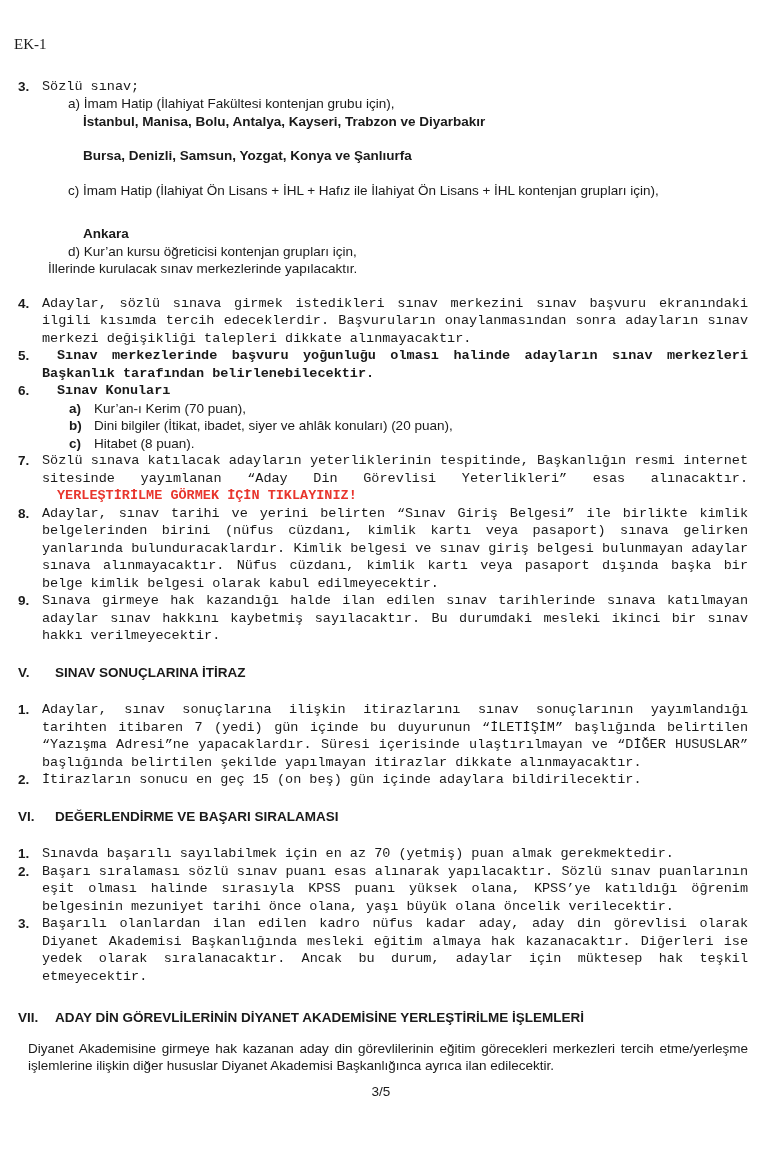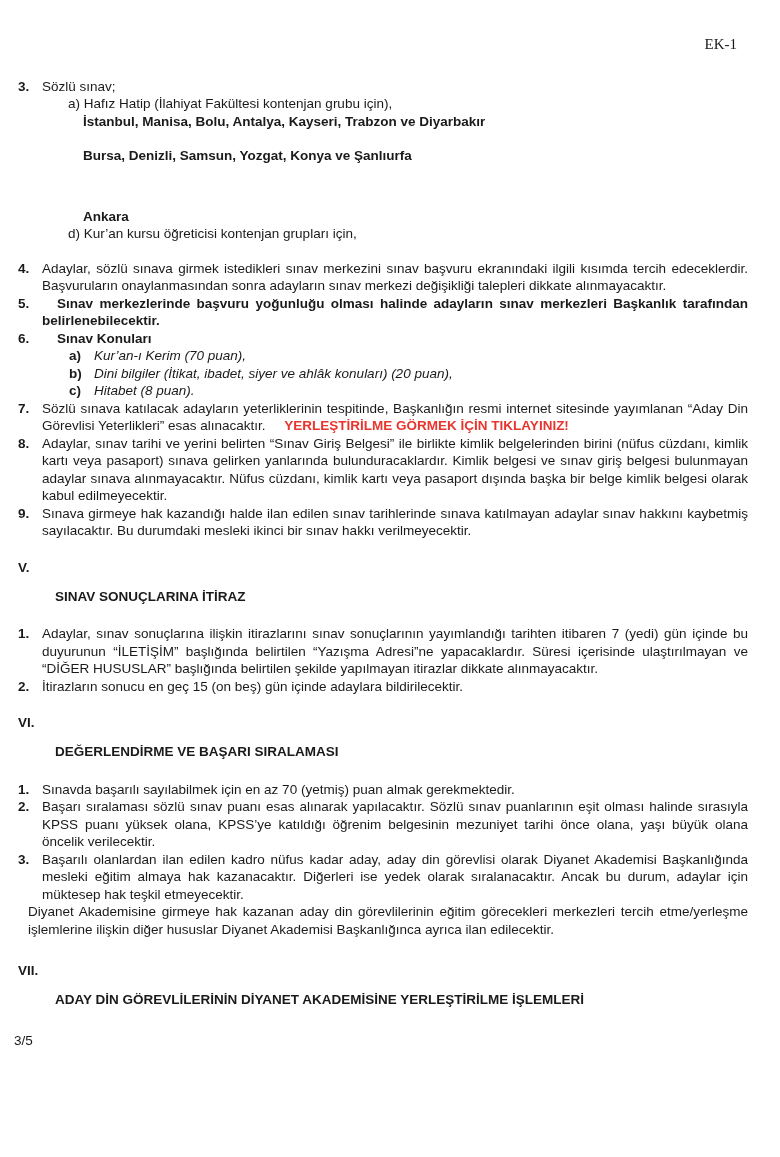--- a/index.html
+++ b/index.html
@@ -16,82 +16,84 @@
     line-height: 17.5px;
     color: #1a1a1a;
   }
   .page {
     box-sizing: border-box;
     width: 780px;
     height: 1157px;
     padding: 36px 32px 0 14px;
   }
   .ek-label {
-    text-align: right;
     font-family: "Liberation Serif", serif;
     font-size: 15px;
     padding-right: 11px;
     margin-bottom: 24px;
   }
   .blank { height: 17px; }
   .blank.lg { height: 26px; }
   .bold { font-weight: bold; margin-left: 15px; }
   .red  { color: var(--red, #e8352d); font-weight: bold; }
   .justify { text-align: justify; }
 
   .block.row { display: flex; padding-left: 4px; }
   .block.item > .marker {
     flex: 0 0 24px;
     font-weight: bold;
   }
-  .block.item > .content { flex: 1 1 auto; min-width: 0; }
+  .block.item > .content { flex: 1 1 auto; min-width: 0; font-family: Liberation Mono, monospace; }
 
   .block.sub  { margin-left: 54px; }
   .block.sub2 { margin-left: 34px; }
 
   .block.subitem { display: flex; margin-left: 51px; }
   .block.subitem > .marker { flex: 0 0 25px; font-weight: bold; }
-  .block.subitem > .content { flex: 1 1 auto; font-style: italic; }
+  .block.subitem > .content { flex: 1 1 auto; }
 
   .block.heading {
     display: flex;
     padding-left: 4px;
     font-weight: bold;
     font-size: 13.5px;
     margin: 19px 0 20px 0;
   }
   .block.heading > .marker { flex: 0 0 37px; }
-  .block.heading > .content { flex: 1 1 auto; margin-top: 29px; }
+  .block.heading > .content { flex: 1 1 auto; }
   .block.heading.last { margin-top: 24px; margin-bottom: 13px; }
 
   .block.paragraph { margin-left: 14px; }
 
   .page-number {
-    margin-top: 23px;
+    text-align: center;
+    margin-top: 8px;
   }
 </style>
 </head>
 <body style="color: rgb(26, 26, 26); background: rgb(255, 255, 255);">
 
 <div class="page">
   <div class="ek-label">EK-1</div>
 
   <div>
       <div class="block item row">
         <div class="marker">3.</div>
         <div class="content"><span>Sözlü sınav;</span></div>
       </div>
-      <div class="block sub"><span>a) Hafız Hatip (İlahiyat Fakültesi kontenjan grubu için),</span></div>
+      <div class="block sub"><span>a) İmam Hatip (İlahiyat Fakültesi kontenjan grubu için),</span></div>
       <div class="block sub"><span class="bold">İstanbul, Manisa, Bolu, Antalya, Kayseri, Trabzon ve Diyarbakır</span></div>
       <div class="blank"></div>
       <div class="block sub"><span class="bold">Bursa, Denizli, Samsun, Yozgat, Konya ve Şanlıurfa</span></div>
       <div class="blank"></div>
+      <div class="block sub justify"><span>c) İmam Hatip (İlahiyat Ön Lisans + İHL + Hafız ile İlahiyat Ön Lisans + İHL kontenjan grupları için),</span></div>
       <div class="blank lg"></div>
       <div class="block sub"><span class="bold">Ankara</span></div>
       <div class="block sub"><span>d) Kur’an kursu öğreticisi kontenjan grupları için,</span></div>
+      <div class="block sub2"><span>İllerinde kurulacak sınav merkezlerinde yapılacaktır.</span></div>
       <div class="blank"></div>
       <div class="block item row">
         <div class="marker">4.</div>
         <div class="content justify"><span>Adaylar, sözlü sınava girmek istedikleri sınav merkezini sınav başvuru ekranındaki ilgili kısımda tercih edeceklerdir. Başvuruların onaylanmasından sonra adayların sınav merkezi değişikliği talepleri dikkate alınmayacaktır.</span></div>
       </div>
       <div class="block item row">
         <div class="marker">5.</div>
         <div class="content justify"><span class="bold">Sınav merkezlerinde başvuru yoğunluğu olması halinde adayların sınav merkezleri Başkanlık tarafından belirlenebilecektir.</span></div>
       </div>
       <div class="block item row">
@@ -143,21 +145,21 @@
         <div class="content"><span>Sınavda başarılı sayılabilmek için en az 70 (yetmiş) puan almak gerekmektedir.</span></div>
       </div>
       <div class="block item row">
         <div class="marker">2.</div>
         <div class="content justify"><span>Başarı sıralaması sözlü sınav puanı esas alınarak yapılacaktır. Sözlü sınav puanlarının eşit olması halinde sırasıyla KPSS puanı yüksek olana, KPSS’ye katıldığı öğrenim belgesinin mezuniyet tarihi önce olana, yaşı büyük olana öncelik verilecektir.</span></div>
       </div>
       <div class="block item row">
         <div class="marker">3.</div>
         <div class="content justify"><span>Başarılı olanlardan ilan edilen kadro nüfus kadar aday, aday din görevlisi olarak Diyanet Akademisi Başkanlığında mesleki eğitim almaya hak kazanacaktır. Diğerleri ise yedek olarak sıralanacaktır. Ancak bu durum, adaylar için müktesep hak teşkil etmeyecektir.</span></div>
       </div>
-      <div class="block paragraph justify"><span>Diyanet Akademisine girmeye hak kazanan aday din görevlilerinin eğitim görecekleri merkezleri tercih etme/yerleşme işlemlerine ilişkin diğer hususlar Diyanet Akademisi Başkanlığınca ayrıca ilan edilecektir.</span></div>
       <div class="block heading last row">
         <div class="marker">VII.</div>
         <div class="content"><span>ADAY DİN GÖREVLİLERİNİN DİYANET AKADEMİSİNE YERLEŞTİRİLME İŞLEMLERİ</span></div>
       </div>
+      <div class="block paragraph justify"><span>Diyanet Akademisine girmeye hak kazanan aday din görevlilerinin eğitim görecekleri merkezleri tercih etme/yerleşme işlemlerine ilişkin diğer hususlar Diyanet Akademisi Başkanlığınca ayrıca ilan edilecektir.</span></div>
     </div>
 
   <div class="page-number">3/5</div>
 </div>
 
 </body></html>

